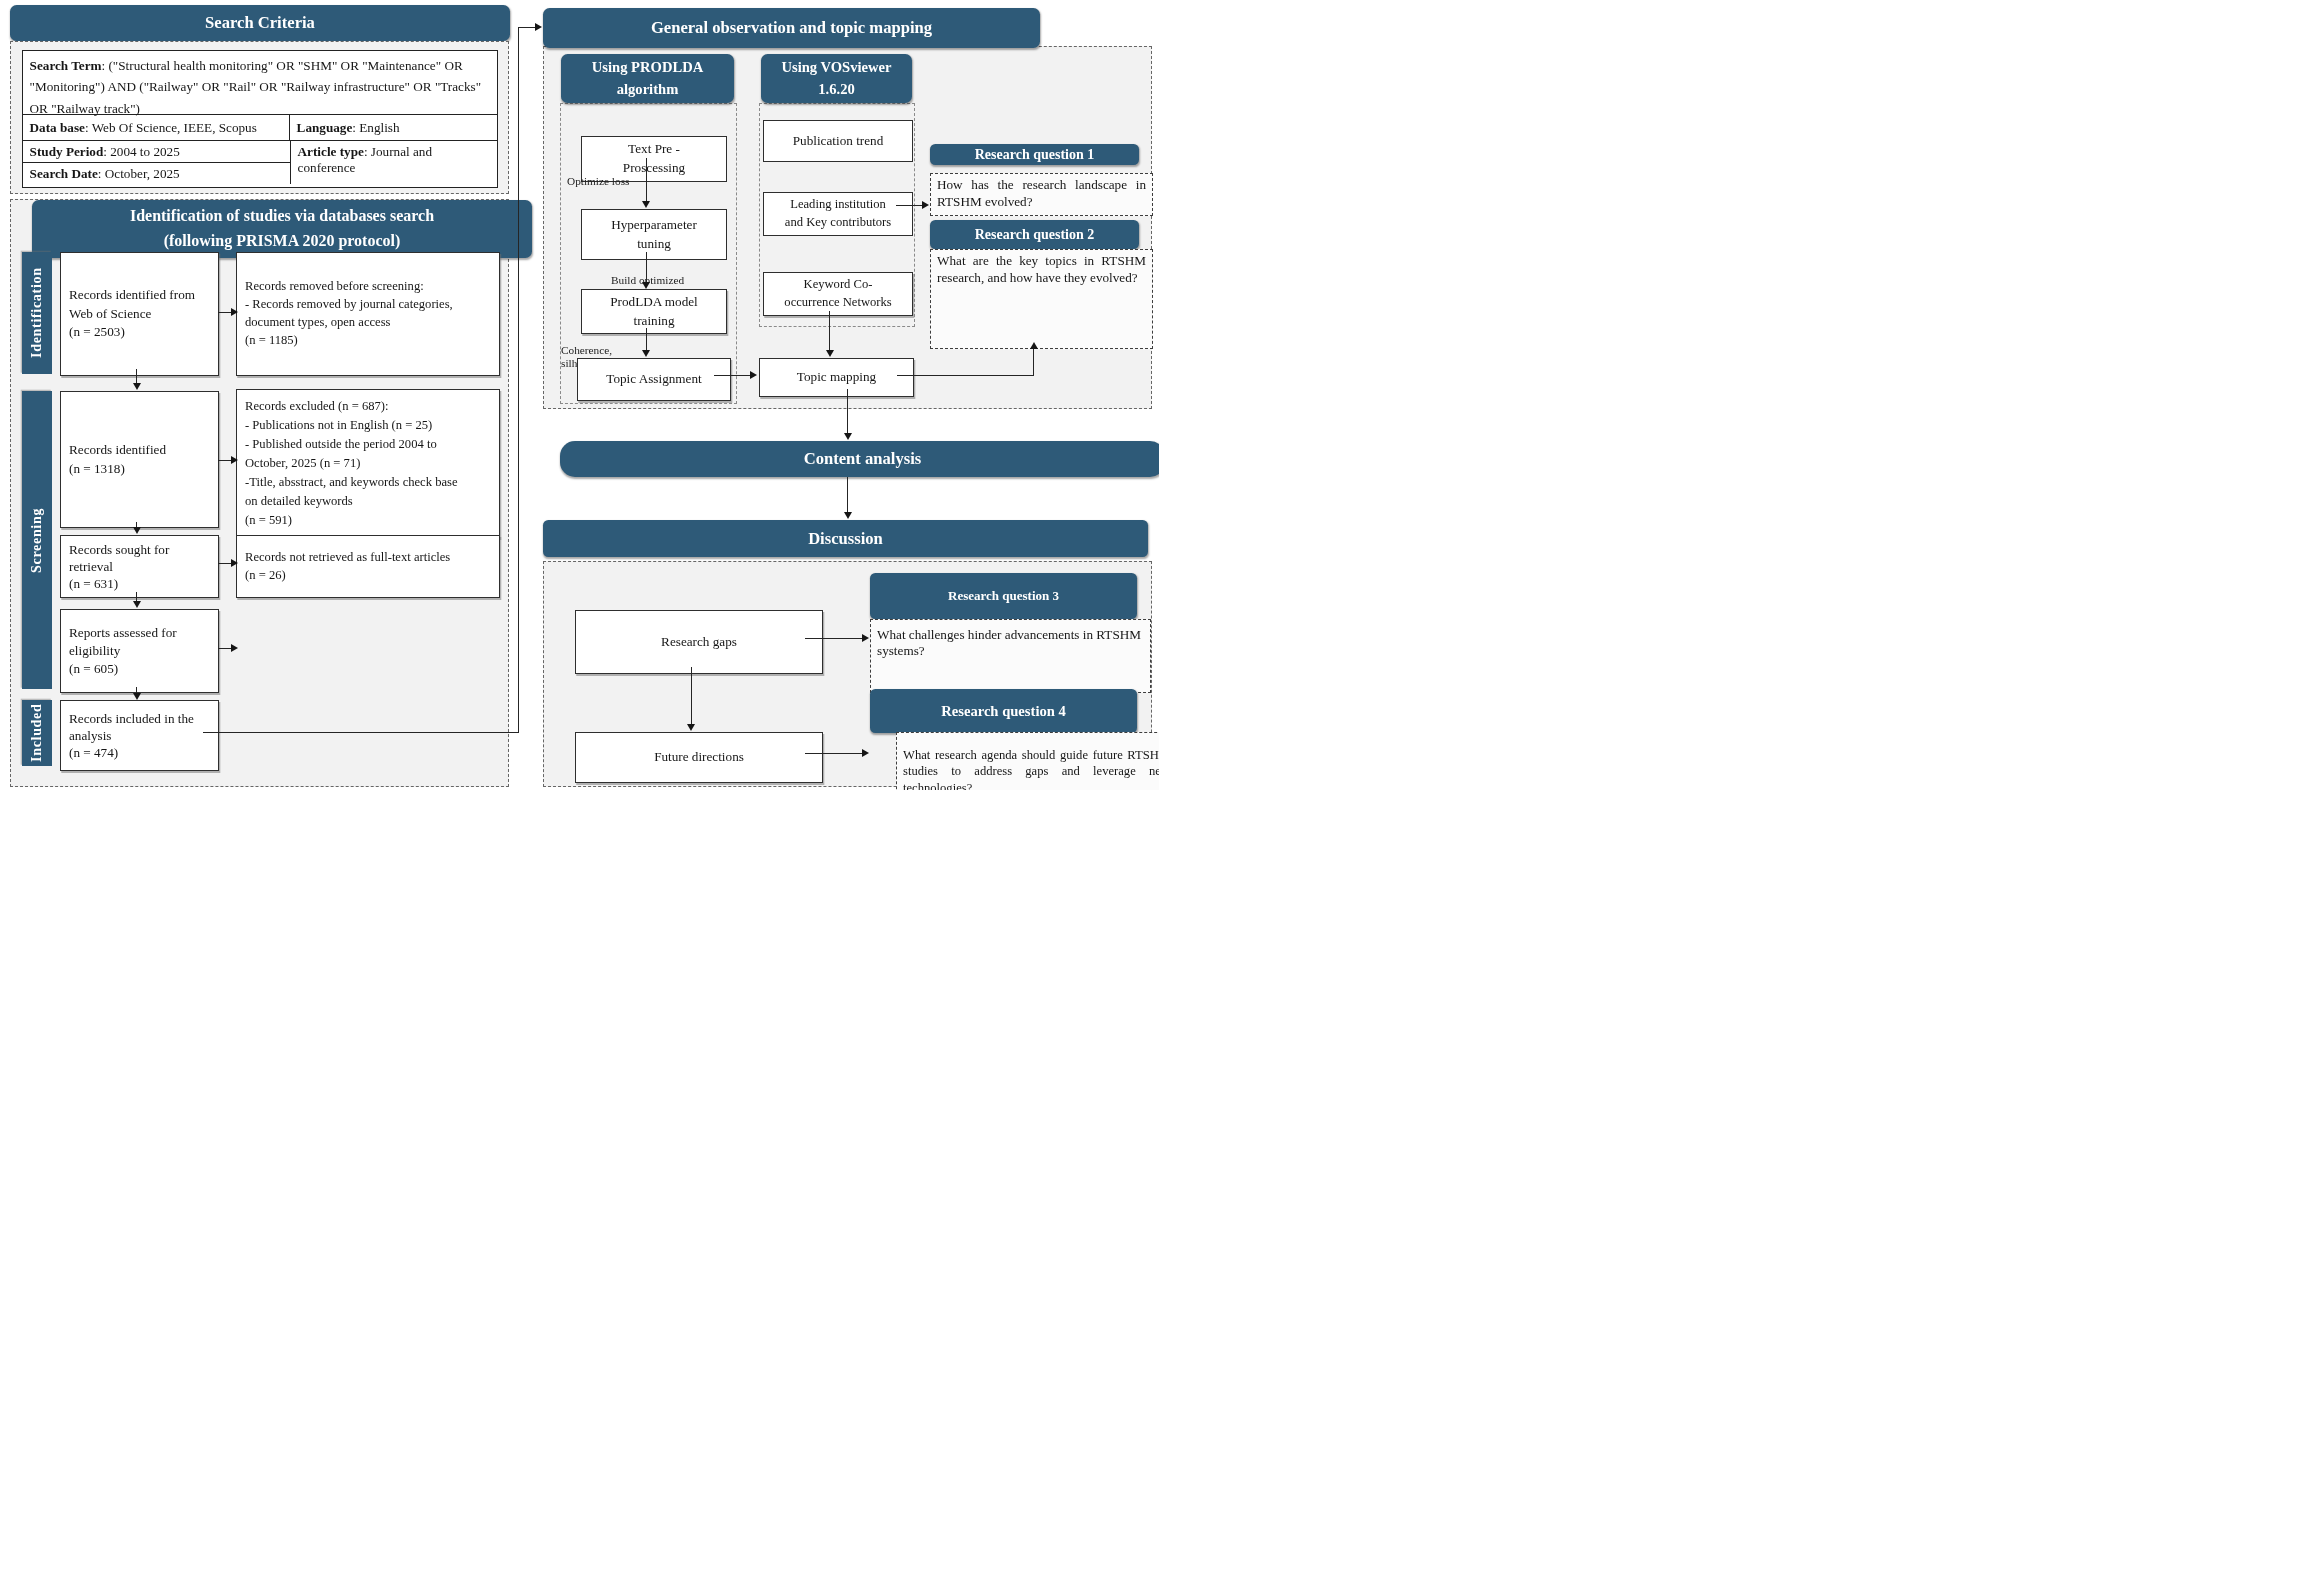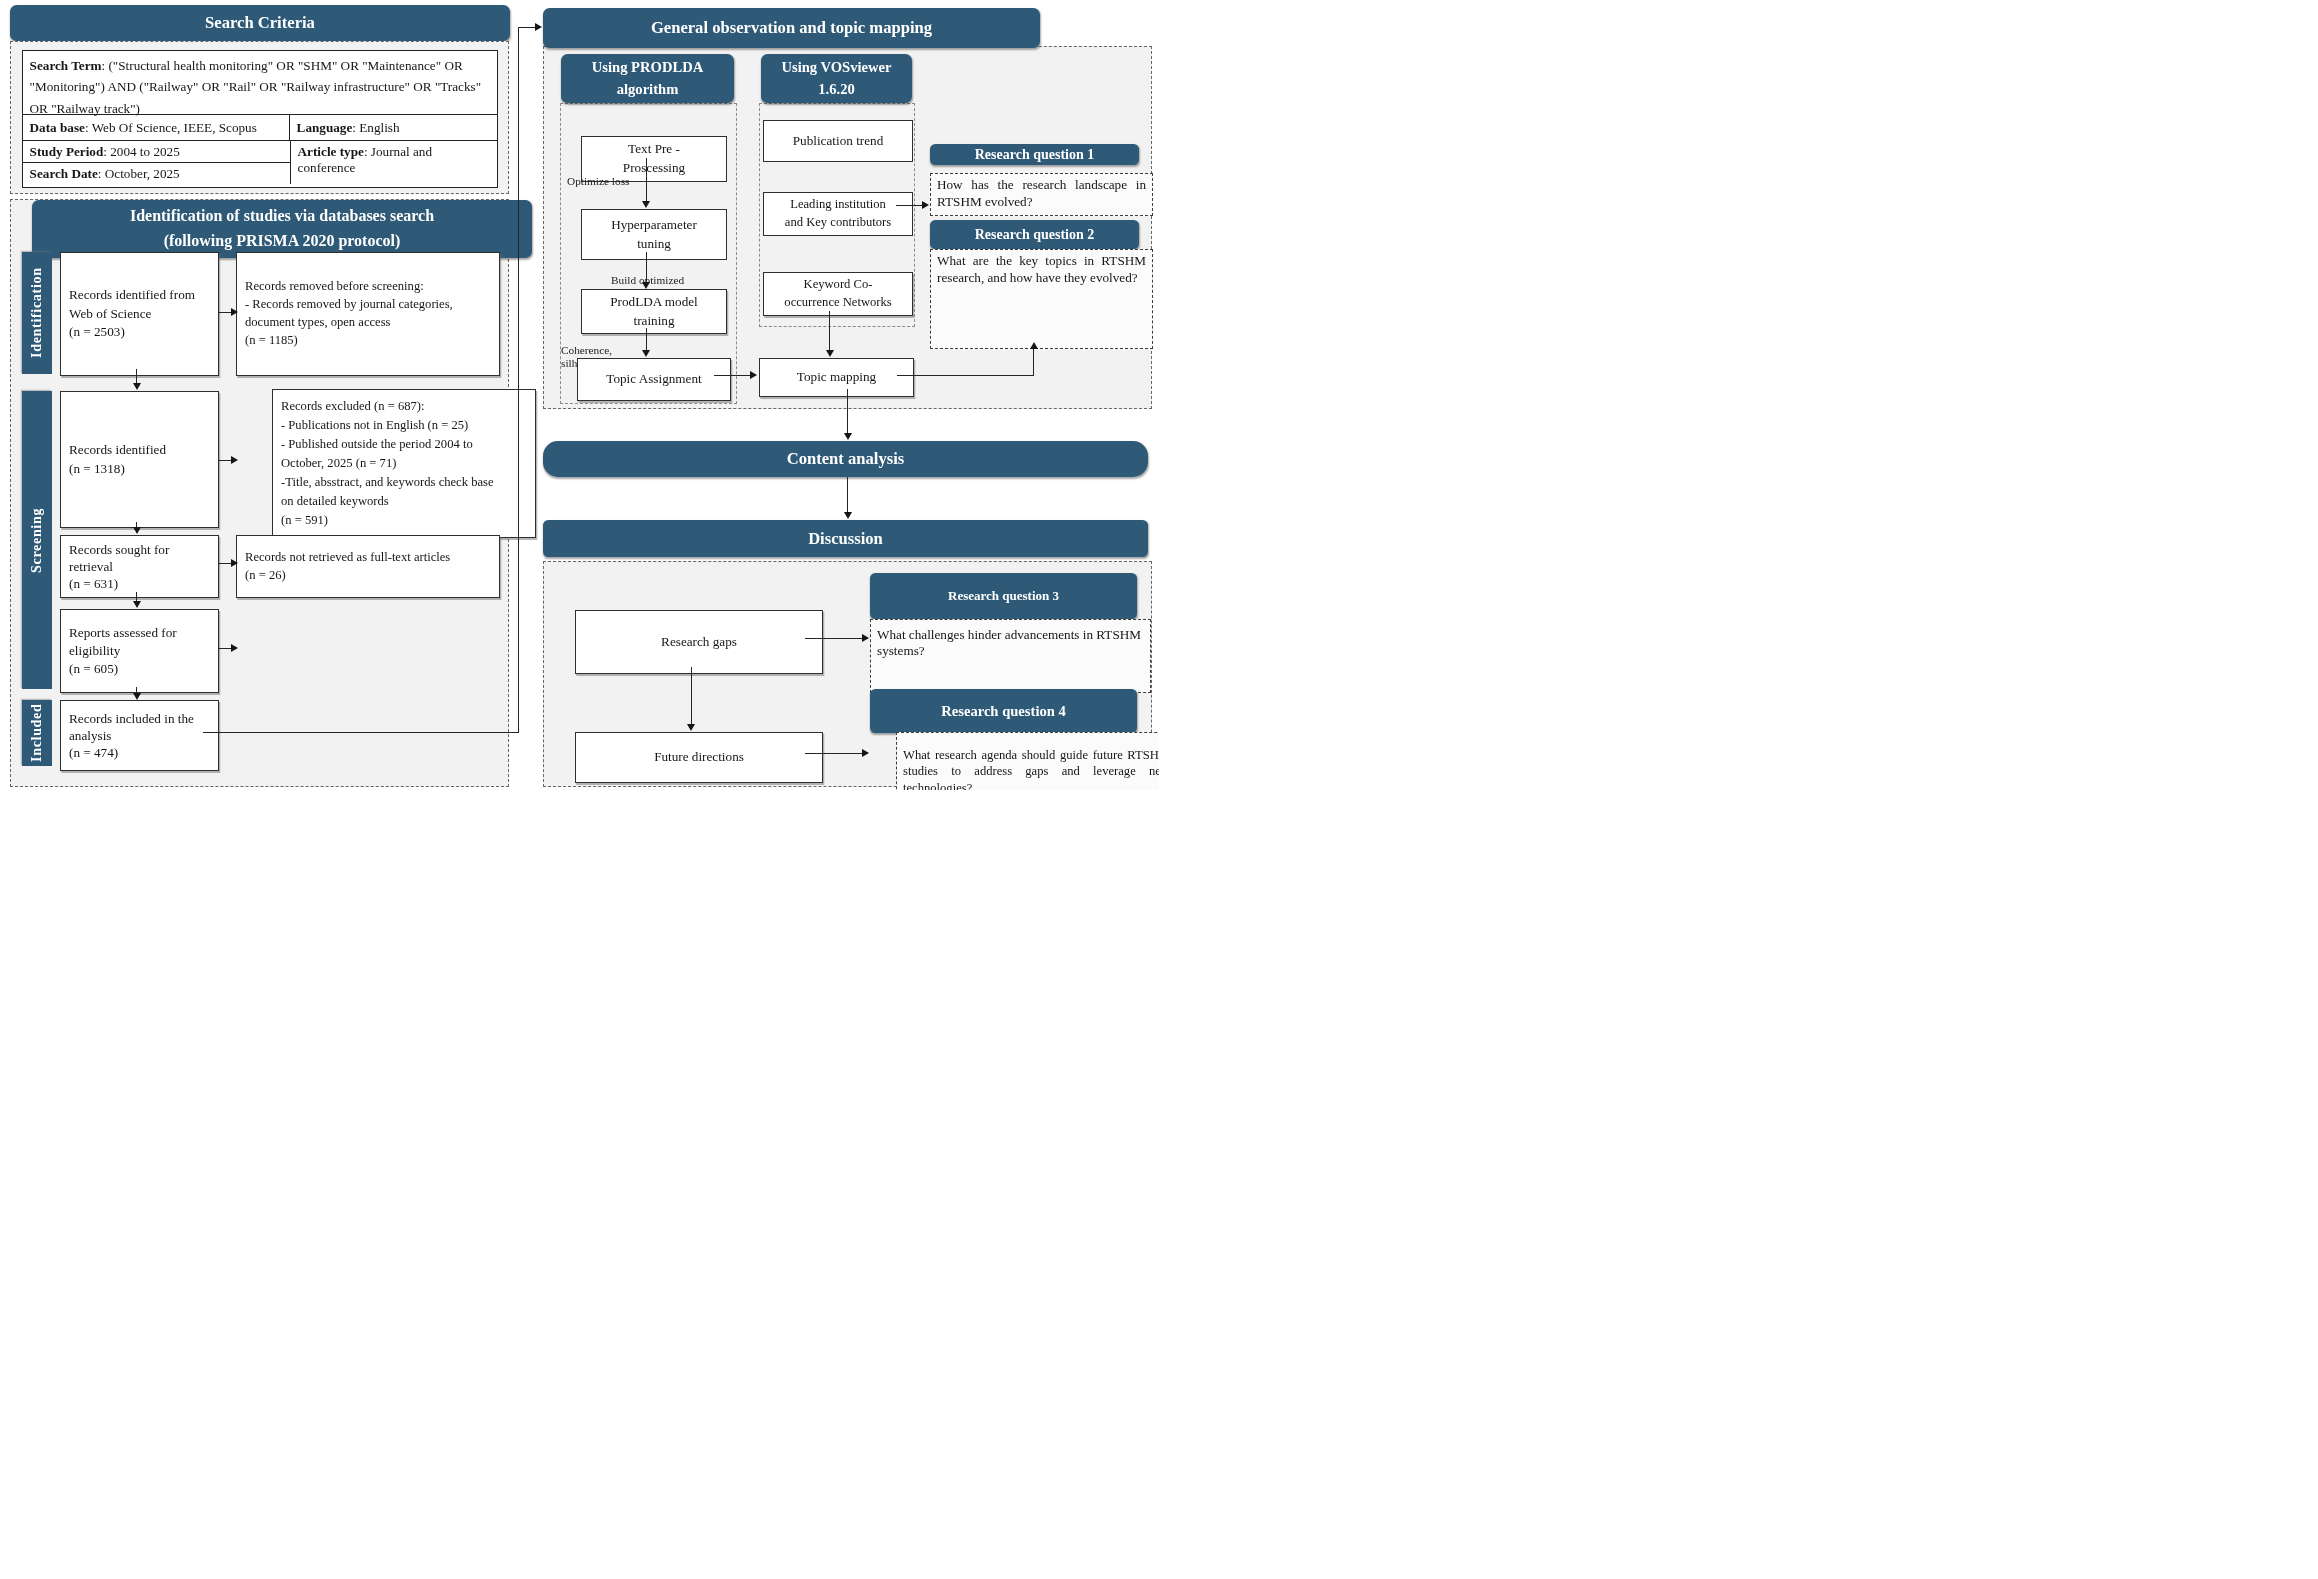--- a/index.html
+++ b/index.html
@@ -98,21 +98,21 @@
     <span>Records removed before screening:
 - Records removed by journal categories,
 document types, open access
 (n = 1185)</span>
   </div>
 
   <div class="wbox pre" style="left:60px;top:391px;width:141px;height:130px;">
     <span>Records identified
 (n = 1318)</span>
   </div>
-  <div class="wbox pre" style="left:236px;top:389px;width:246px;height:142px;font-size:12.6px;line-height:1.5;margin-left:36px;">
+  <div class="wbox pre" style="left:236px;top:389px;width:246px;height:142px;font-size:12.6px;line-height:1.5;">
     <span>Records excluded (n = 687):
 - Publications not in English (n = 25)
 - Published outside the period 2004 to
 October, 2025 (n = 71)
 -Title, absstract, and keywords check base
 on detailed keywords
 (n = 591)</span>
   </div>
 
   <div class="wbox pre" style="left:60px;top:535px;width:141px;height:56px;line-height:1.3;">
@@ -255,21 +255,21 @@
     <span>What are the key topics in RTSHM research, and how have they evolved?</span>
   </div>
 
   <div class="hl" style="left:897px;top:375px;width:137px;"></div>
   <div class="vl" style="left:1033px;top:349px;height:27px;"></div>
   <div class="arr u" style="left:1030px;top:342px;"></div>
 
   <div class="vl" style="left:847px;top:389px;height:45px;"></div>
   <div class="arr d" style="left:844px;top:433px;"></div>
 
-  <div class="hdr" style="left:543px;top:441px;width:605px;height:36px;font-size:16.6px;border-radius:15px;">
+  <div class="hdr" style="left:560px;top:441px;width:605px;height:36px;font-size:16.6px;border-radius:15px;">
     <span>Content analysis</span>
   </div>
 
   <div class="vl" style="left:847px;top:477px;height:36px;"></div>
   <div class="arr d" style="left:844px;top:512px;"></div>
 
   <div class="hdr" style="left:543px;top:520px;width:605px;height:37px;font-size:16.6px;border-radius:5.3px;">
     <span>Discussion</span>
   </div>
 

